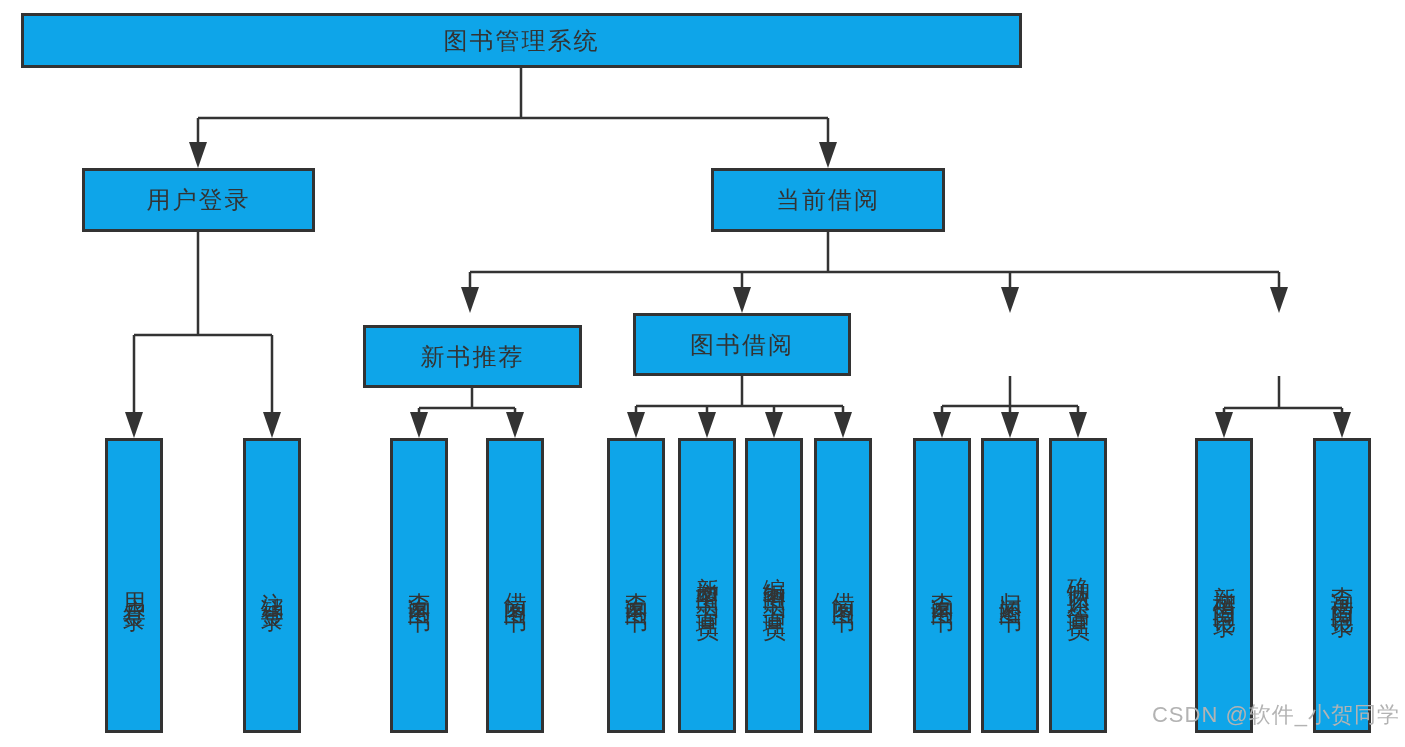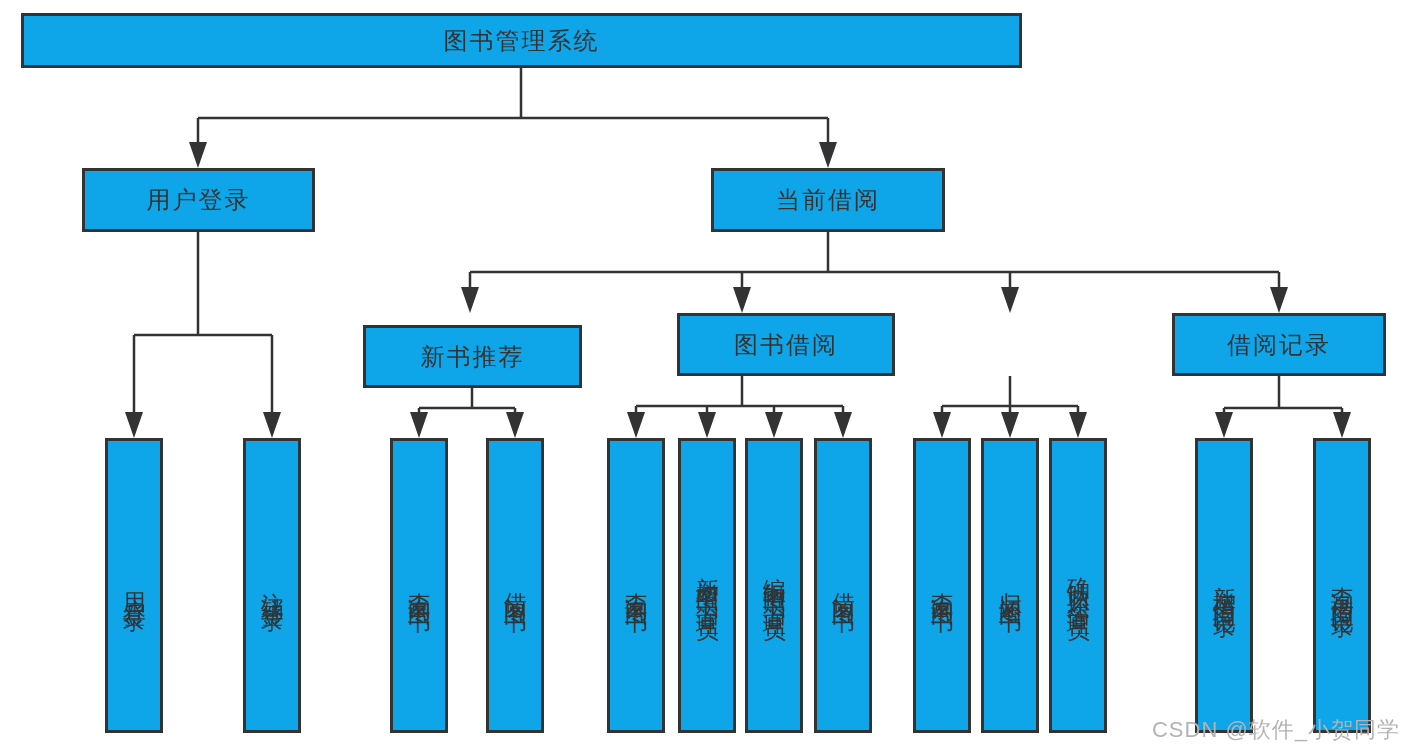--- a/index.html
+++ b/index.html
@@ -27,21 +27,21 @@
   }
   .leaf{border-width:3px;}
   .leaf .vlabel{
     position:absolute;top:50%;left:50%;
     transform:translate(-50%,-50%);
     writing-mode:vertical-rl;text-orientation:mixed;
     font-size:23px;letter-spacing:6px;line-height:1.1;
     white-space:nowrap;display:inline-block;
   }
   #watermark{
-    position:absolute;right:5px;bottom:2px;
+    position:absolute;right:5px;bottom:17px;
     font-size:22px;letter-spacing:1px;
     color:var(--watermark,#b3b3b3);
     z-index:5;
   }
 </style>
 </head>
 <body>
 
 <div id="canvas">
 
@@ -84,25 +84,22 @@
   <div class="node" style="left:82px;top:168px;width:233px;height:64px;">
     <span class="hlabel">用户登录</span>
   </div>
   <div class="node" style="left:711px;top:168px;width:234px;height:64px;">
     <span class="hlabel">当前借阅</span>
   </div>
 
   <div class="node" style="left:363px;top:313px;width:219px;height:63px;margin-top:12px;">
     <span class="hlabel">新书推荐</span>
   </div>
-  <div class="node" style="left:633px;top:313px;width:218px;height:63px;margin-left:44px;">
+  <div class="node" style="left:633px;top:313px;width:218px;height:63px;">
     <span class="hlabel">图书借阅</span>
-  </div>
-  <div class="node" style="left:1172px;top:313px;width:214px;height:63px;">
-    <span class="hlabel">借阅记录</span>
   </div>
 
   <div class="node leaf" style="left:105px;top:438px;width:58px;height:295px;">
     <span class="vlabel">用户登录</span>
   </div>
   <div class="node leaf" style="left:243px;top:438px;width:58px;height:295px;">
     <span class="vlabel">注销登录</span>
   </div>
 
   <div class="node leaf" style="left:390px;top:438px;width:58px;height:295px;">

